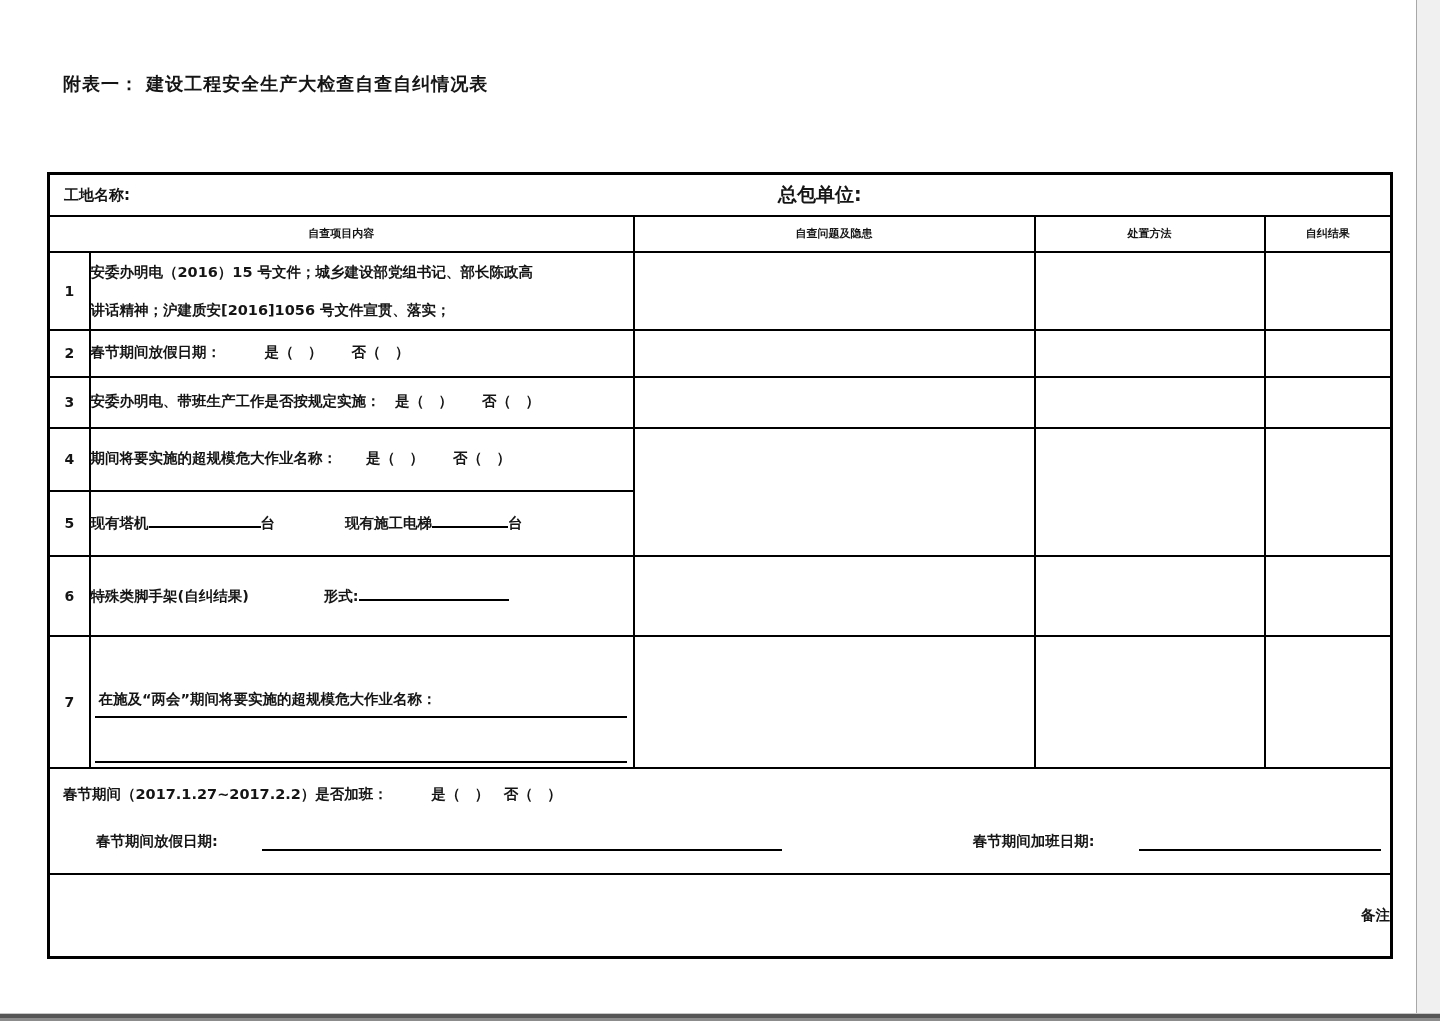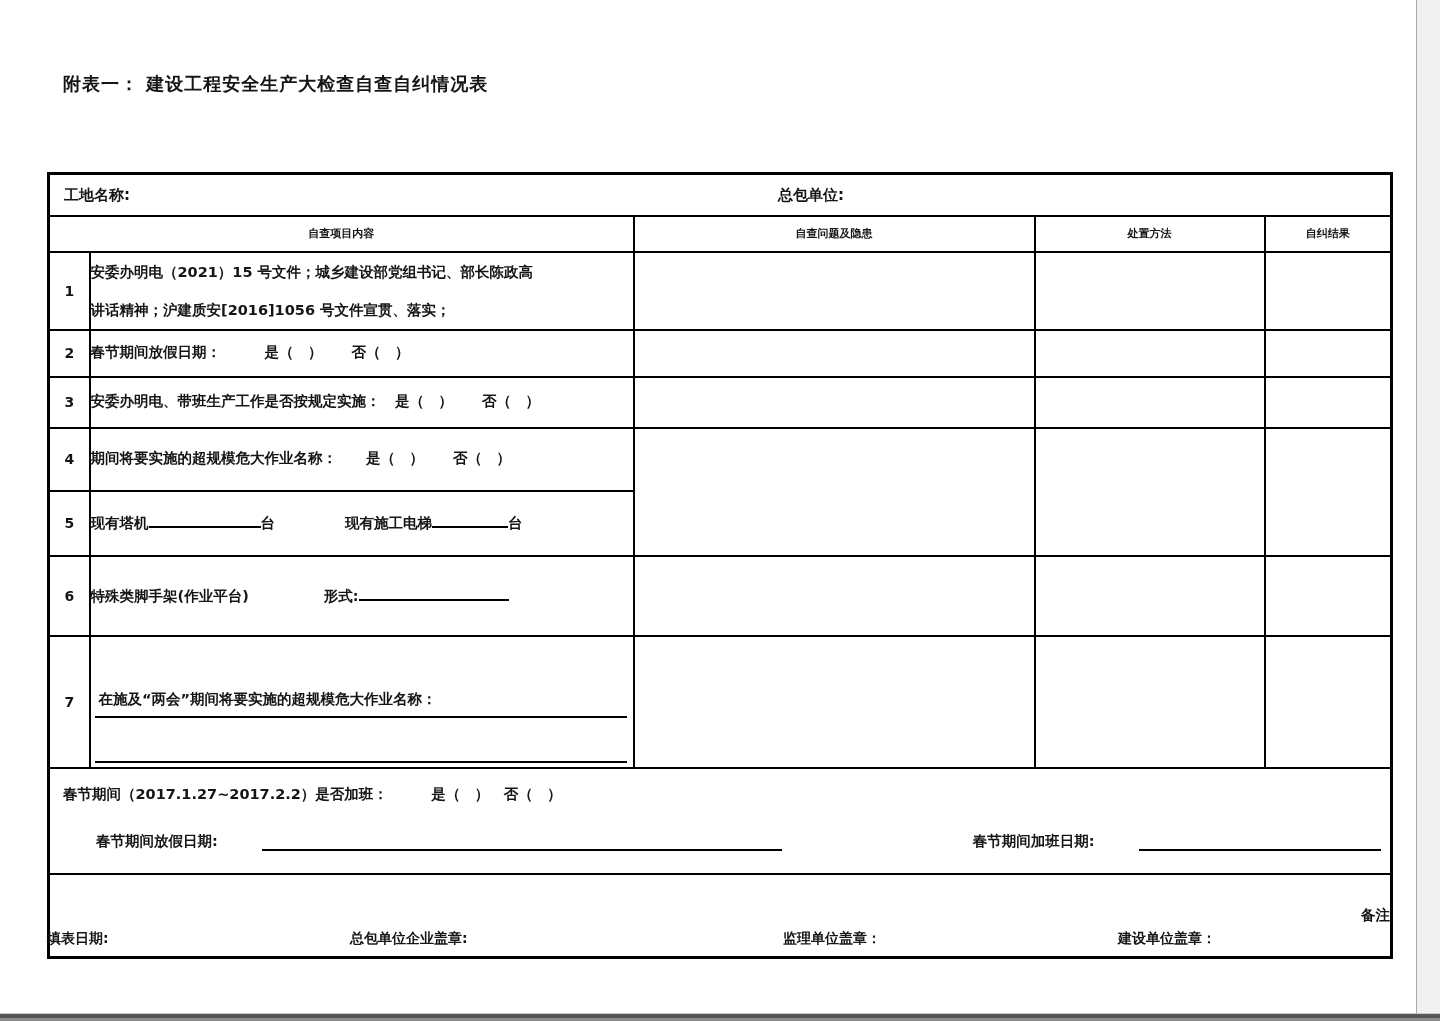--- a/index.html
+++ b/index.html
@@ -39,21 +39,21 @@
   tr.h-r3{height:51px;}
   tr.h-r4{height:63px;}
   tr.h-r5{height:65px;}
   tr.h-r6{height:80px;}
   tr.h-r7{height:132px;}
   tr.h-spring{height:106px;}
   tr.h-remark{height:84px;}
 
   td.c-site{position:relative;}
   .site-label{position:absolute;left:14px;top:50%;transform:translateY(-50%);white-space:nowrap;font-size:15px;}
-  .contractor-label{position:absolute;left:728px;top:50%;transform:translateY(-50%);white-space:nowrap;font-size:15px;}
+  .contractor-label{position:absolute;left:728px;top:50%;transform:translateY(-50%);white-space:nowrap;font-size:19px;}
 
   td.c-colhead{text-align:center;font-size:11px;}
   td.c-num{text-align:center;font-size:14px;}
   td.c-content{padding:0 6px 0 8px;line-height:1.5;}
   td.c-content.two-line{line-height:38px;}
   td.c-empty{background:#ffffff;}
 
   .blank{display:inline-block;border-bottom:2px solid #000;height:15px;vertical-align:baseline;}
   .b-110{width:112px;}
   .b-76{width:76px;}
@@ -111,21 +111,21 @@
     <tr class="h-colhead">
       <td class="c-colhead" colspan="2">自查项目内容</td>
       <td class="c-colhead">自查问题及隐患</td>
       <td class="c-colhead">处置方法</td>
       <td class="c-colhead">自纠结果</td>
     </tr>
 
     <tr class="h-r1">
       <td class="c-num">1</td>
       <td class="c-content two-line">
-        <span>安委办明电（2021）15 号文件；城乡建设部党组书记、部长陈政高</span><br>
+        <span>安委办明电（2016）15 号文件；城乡建设部党组书记、部长陈政高</span><br>
         <span>讲话精神；沪建质安[2016]1056 号文件宣贯、落实；</span>
       </td>
       <td class="c-empty"></td>
       <td class="c-empty"></td>
       <td class="c-empty"></td>
     </tr>
 
     <tr class="h-r2">
       <td class="c-num">2</td>
       <td class="c-content">春节期间放假日期：　　　是（　）　　否（　）</td>
@@ -154,21 +154,21 @@
       <td class="c-num">5</td>
       <td class="c-content">
         <span>现有塔机</span><span class="blank b-110"></span><span>台</span><span class="gap-70">现有施工电梯</span><span class="blank b-76"></span><span>台</span>
       </td>
 
     </tr>
 
     <tr class="h-r6">
       <td class="c-num">6</td>
       <td class="c-content">
-        <span>特殊类脚手架(作业平台)</span><span class="gap-75">形式:</span><span class="blank b-150"></span>
+        <span>特殊类脚手架(自纠结果)</span><span class="gap-75">形式:</span><span class="blank b-150"></span>
       </td>
       <td class="c-empty"></td>
       <td class="c-empty"></td>
       <td class="c-empty"></td>
     </tr>
 
     <tr class="h-r7">
       <td class="c-num">7</td>
       <td class="c-r7">
         <span class="r7-heading">在施及“两会”期间将要实施的超规模危大作业名称：</span>
@@ -194,26 +194,20 @@
     </tr>
 
     <tr class="h-remark">
       <td class="c-remark" colspan="5">
         <span>备注</span>
       </td>
     </tr>
   </tbody>
     </table>
 
-  <div class="footer-row">
-    <span class="f-date">填表日期:</span>
-    <span class="f-contractor">总包单位企业盖章:</span>
-    <span class="f-supervisor">监理单位盖章：</span>
-    <span class="f-builder">建设单位盖章：</span>
-  </div>
 
 </div>
 
 <div class="right-strip"></div>
 
 <div class="bottom-bar">
   <div class="edge1"></div>
   <div class="edge2"></div>
   <div class="edge3"></div>
 </div>

